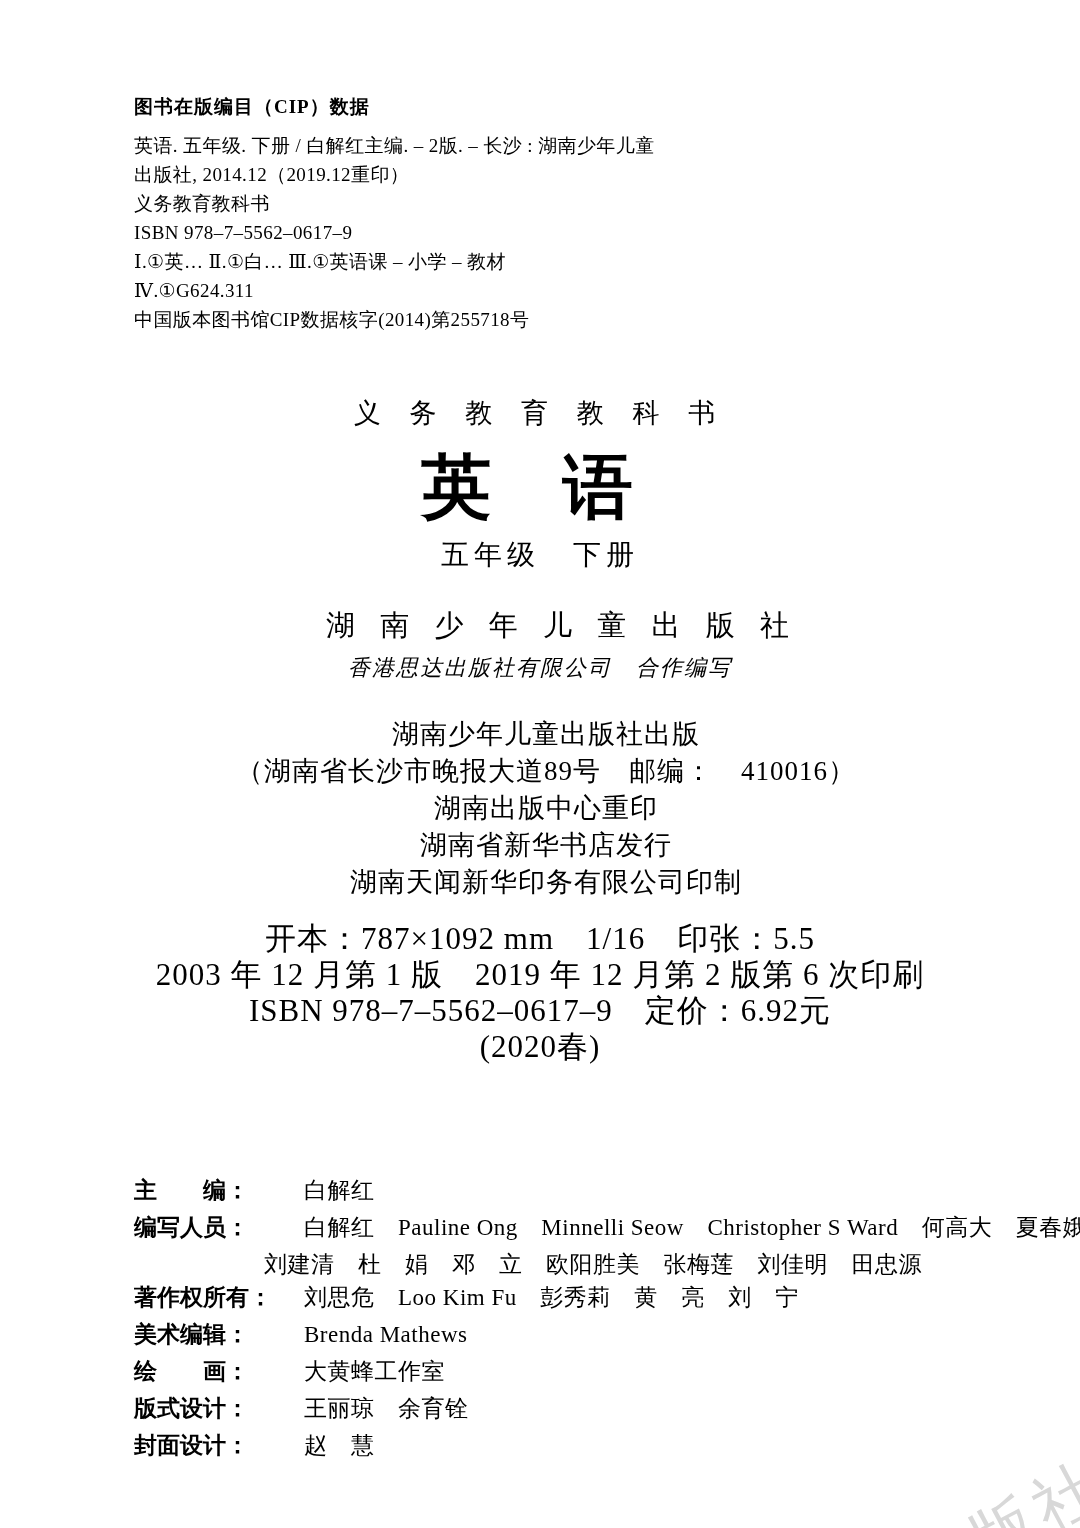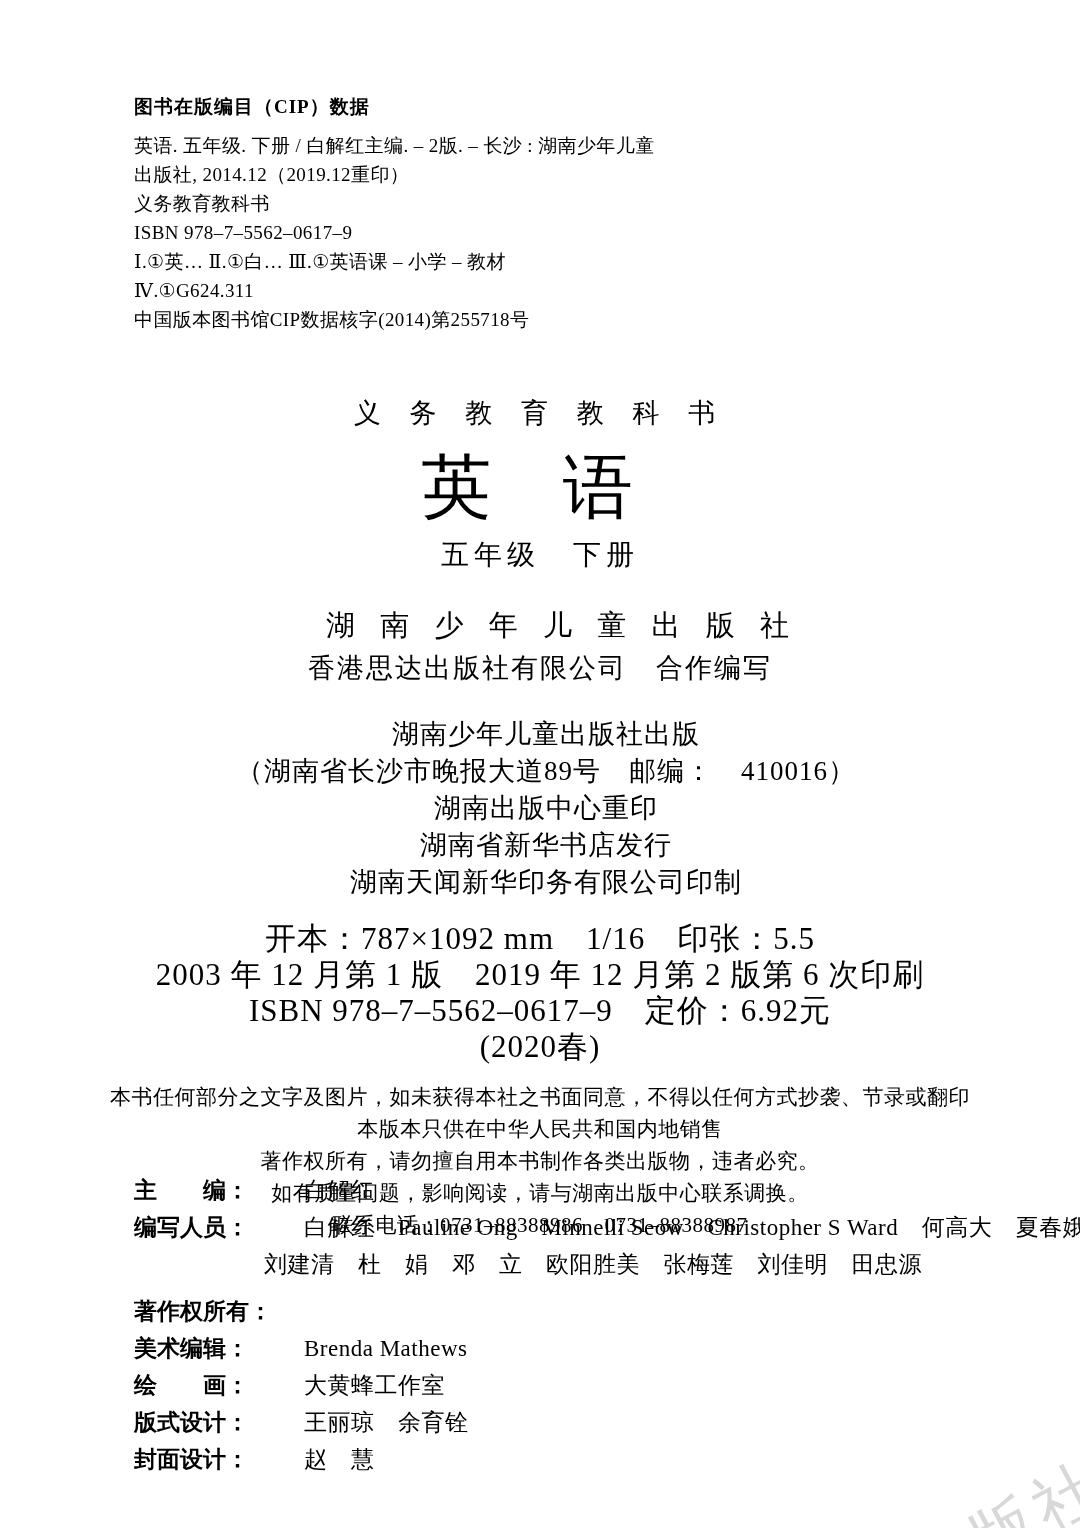--- a/index.html
+++ b/index.html
@@ -68,42 +68,43 @@
     text-align: center;
     z-index: 2;
   }
   .series-line {
     font-size: 27px;
     letter-spacing: 11px;
     margin-bottom: 16px;
   }
   .book-title {
     font-size: 70px;
-    font-weight: normal;
+    font-weight: bold;
     letter-spacing: 26px;
     line-height: 1.15;
     font-family: "Liberation Sans", sans-serif;
     margin-bottom: 8px;
   }
   .grade-line {
     font-size: 28px;
     letter-spacing: 5px;
     margin-bottom: 30px;
   }
   .publisher-main {
     font-size: 29px;
     letter-spacing: 9px;
     line-height: 42px;
     padding-left: 44px;
   }
   .publisher-co {
-    font-size: 27px;
+    font-size: 22px;
     letter-spacing: 2px;
     line-height: 44px;
     margin-bottom: 26px;
+    font-style: italic;
   }
 
   .imprint {
     margin-top: 4px;
     padding-left: 12px;
   }
   .imprint div {
     font-size: 27px;
     line-height: 37px;
     letter-spacing: 1px;
@@ -155,21 +156,21 @@
   }
   .credit-value {
     font-size: 23px;
     letter-spacing: 0.5px;
     white-space: nowrap;
   }
   .credit-sub {
     margin-left: 130px;
     font-size: 23px;
     letter-spacing: 0.5px;
-    margin-bottom: 16px;
+    margin-bottom: 2px;
     white-space: nowrap;
   }
 </style>
 </head>
 <body>
 
 <div class="page">
 
   <div class="watermark">湖南少年儿童出版社</div>
 
@@ -199,44 +200,38 @@
       <div>湖南天闻新华印务有限公司印制</div>
     </div>
 
     <div class="specs">
       <div>开本：787×1092 mm　1/16　印张：5.5</div>
       <div>2003 年 12 月第 1 版　2019 年 12 月第 2 版第 6 次印刷</div>
       <div>ISBN 978–7–5562–0617–9　定价：6.92元</div>
       <div class="season">(2020春)</div>
     </div>
 
-    <div class="legal">
-      <div>本书任何部分之文字及图片，如未获得本社之书面同意，不得以任何方式抄袭、节录或翻印</div>
-      <div>本版本只供在中华人民共和国内地销售</div>
-      <div>著作权所有，请勿擅自用本书制作各类出版物，违者必究。</div>
-      <div>如有质量问题，影响阅读，请与湖南出版中心联系调换。</div>
-      <div>联系电话：0731–88388986　0731–88388987</div>
-    </div>
   </div>
 
   <div class="credits">
 
     <div class="credit-row">
       <div class="credit-label">主　　编：</div>
       <div class="credit-value">白解红</div>
     </div>
 
     <div class="credit-row">
       <div class="credit-label">编写人员：</div>
       <div class="credit-value">白解红　Pauline Ong　Minnelli Seow　Christopher S Ward　何高大　夏春娥</div>
     </div>
     <div class="credit-sub">刘建清　杜　娟　邓　立　欧阳胜美　张梅莲　刘佳明　田忠源</div>
 
     <div class="credit-row">
       <div class="credit-label">著作权所有：</div>
+      <div class="credit-value">刘思危　Loo Kim Fu　彭秀莉　黄　亮　刘　宁</div>
     </div>
 
     <div class="credit-row">
       <div class="credit-label">美术编辑：</div>
       <div class="credit-value">Brenda Mathews</div>
     </div>
 
     <div class="credit-row">
       <div class="credit-label">绘　　画：</div>
       <div class="credit-value">大黄蜂工作室</div>

